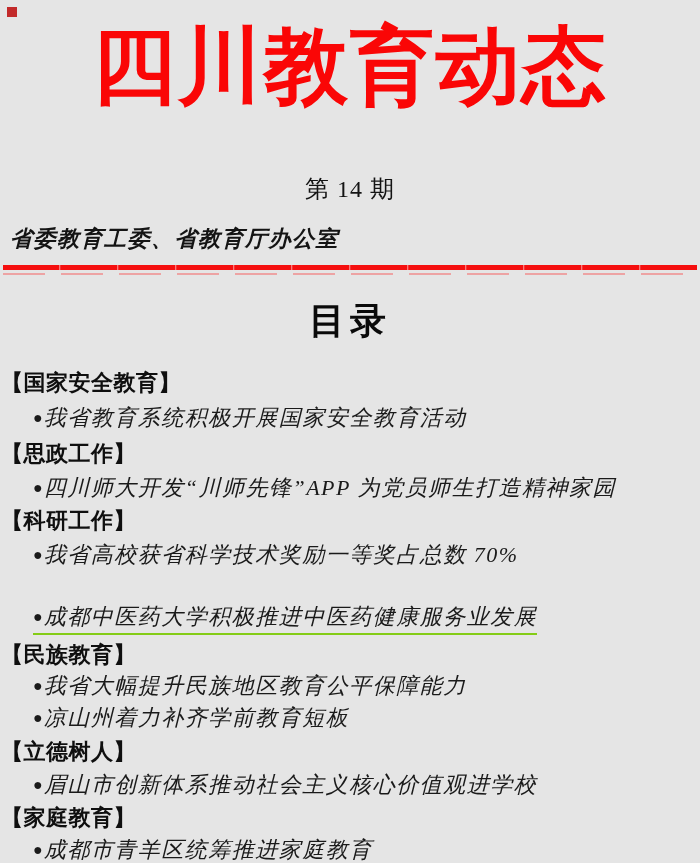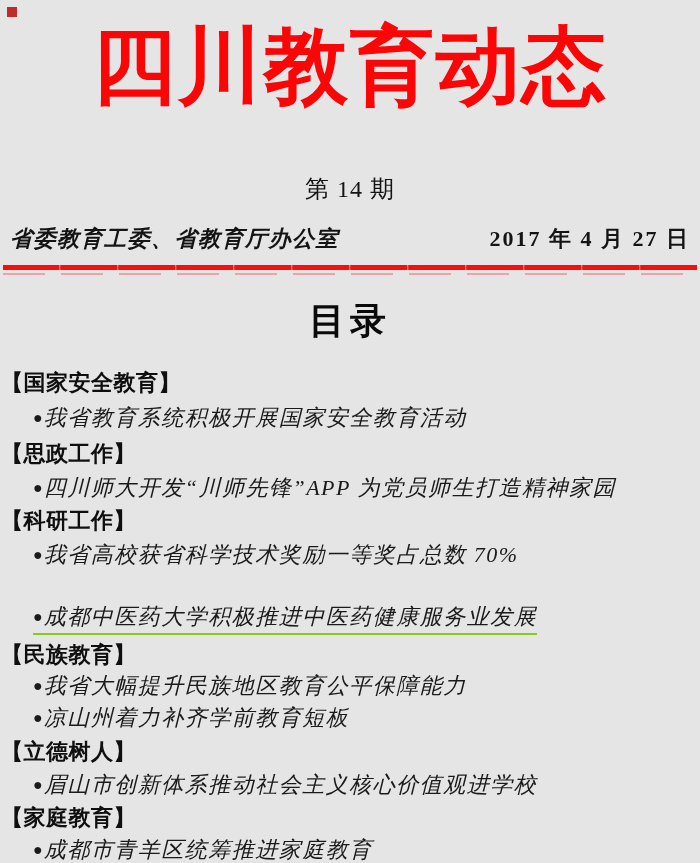--- a/index.html
+++ b/index.html
@@ -156,21 +156,20 @@
 <div id="page">
 
   <div class="corner-mark"></div>
 
   <div class="masthead-title">四川教育动态</div>
 
   <div class="issue-line">第 14 期</div>
 
   <div class="org-date-row">
     <span class="org-name">省委教育工委、省教育厅办公室</span>
-    <span class="pub-date">2017 年 4 月 27 日</span>
   </div>
 
   <div class="red-rule"></div>
   <div class="red-rule-shadow"></div>
 
   <div class="toc-title">目录</div>
 
   <div class="toc-heading r-h1">【国家安全教育】</div>
   <div class="toc-item r-i1">
     <span class="entry-inner"><span class="bullet">●</span><span>我省教育系统积极开展国家安全教育活动</span></span>

